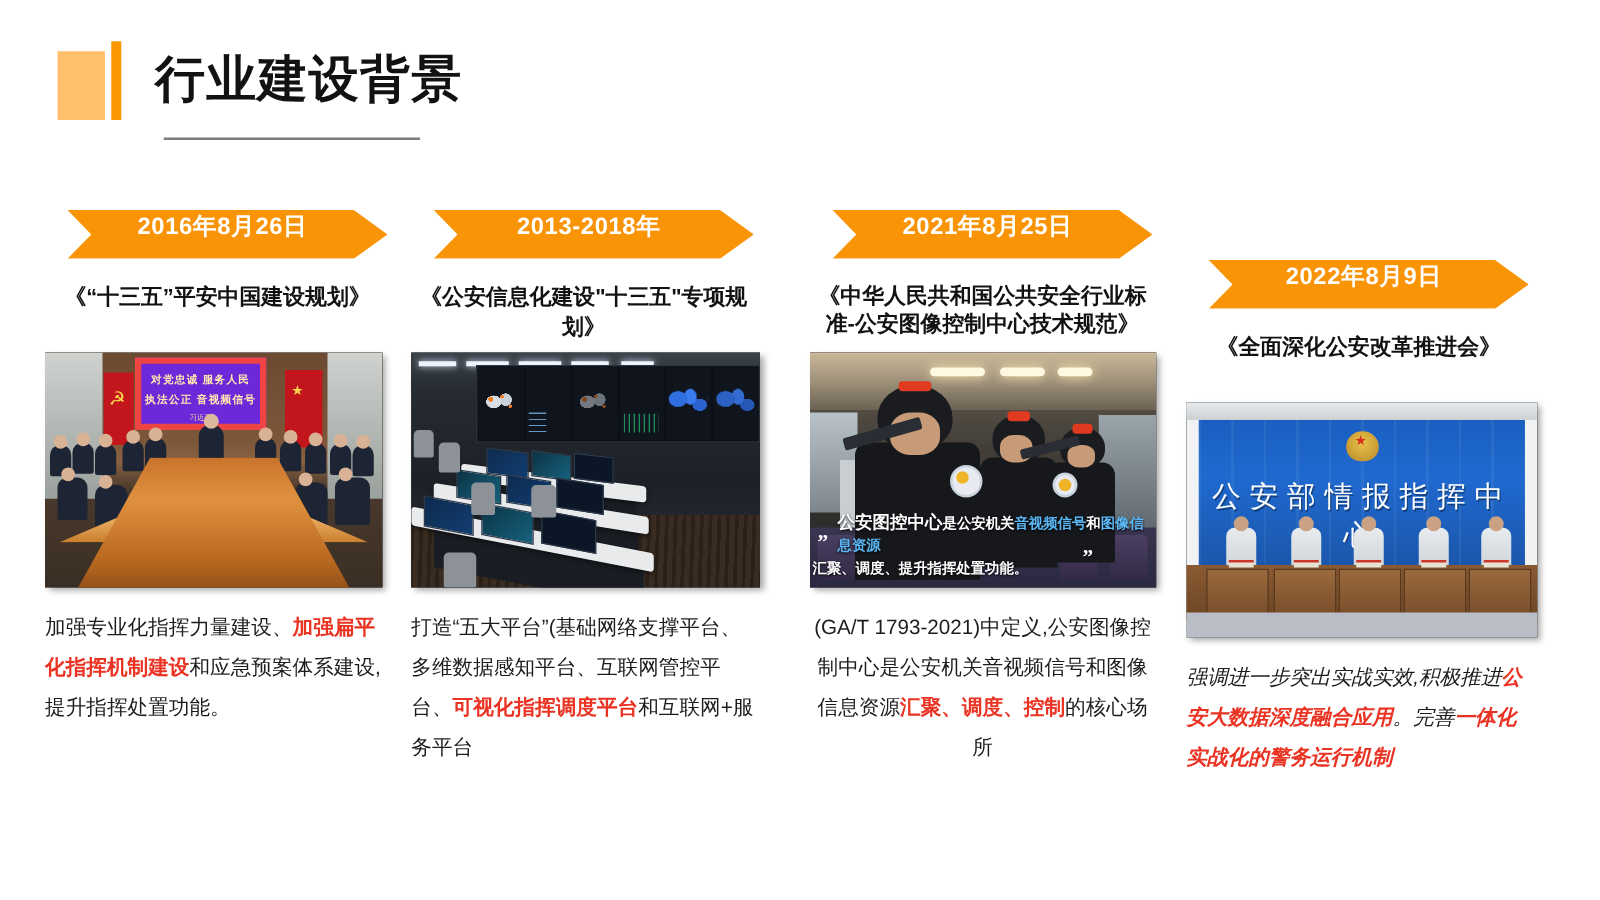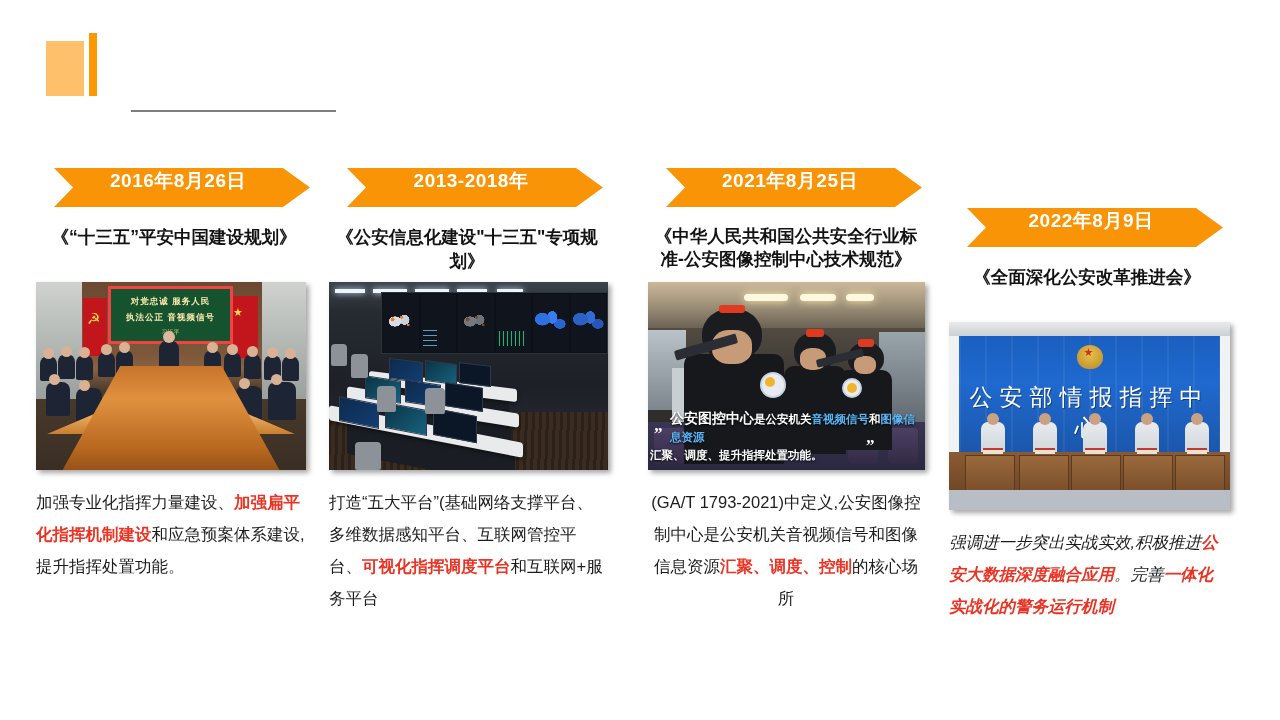--- a/index.html
+++ b/index.html
@@ -74,22 +74,22 @@
   .col-3 .photo-wrap { width: 281px; height: 188px; }
   .photo { position: absolute; inset: 0; }
 
   
   .p1-wall { position:absolute; inset:0; background:
      linear-gradient(180deg,#6b4a31 0%,#7d573a 38%,#8a6242 46%,#4a3a2c 58%, #3a2e24 100%); }
   .p1-sidepanel-l { position:absolute; left:0; top:0; width:46px; height:62%;
      background: linear-gradient(180deg,#cfd2cf,#9aa09c); }
   .p1-sidepanel-r { position:absolute; right:0; top:0; width:44px; height:62%;
      background: linear-gradient(180deg,#cfd2cf,#9aa09c); }
-  .p1-banner { position:absolute; left:72px; top:4px; width:125px; height:58px;
-     background:#14532d; border:3px solid #ef4444; }
+  .p1-banner { position:absolute; left:72px; top:4px; width:105px; height:58px;
+     background:#6d28d9; border:5px solid #ef4444; }
   .p1-banner-t1 { position:absolute; left:0; right:0; top:7px; text-align:center;
      color:#ffe9b0; font-size:8.5px; letter-spacing:1px; font-weight:bold;}
   .p1-banner-t2 { position:absolute; left:0; right:0; top:23px; text-align:center;
      color:#ffe9b0; font-size:8.5px; letter-spacing:1px; font-weight:bold;}
   .p1-banner-sig { position:absolute; left:0; right:0; top:39px; text-align:center;
      color:#f0d79a; font-size:6px; }
   .p1-flag-party { position:absolute; left:47px; top:16px; width:24px; height:58px;
      background:#c3161c; }
   .p1-flag-party::after { content:"☭"; position:absolute; left:4px; top:12px;
      color:#f7d64a; font-size:15px; }
@@ -235,20 +235,21 @@
   .hl { color: #EA3323; font-weight: bold; }
 </style>
 </head>
 <body>
 
 <div class="slide">
 
   <div class="header">
     <div class="hdr-block-wide"></div>
     <div class="hdr-block-narrow"></div>
+    <div class="hdr-title">行业建设背景</div>
     <div class="hdr-rule"></div>
   </div>
 
   <div class="cols">
 
     <div class="col col-0">
       <div class="banner">
         <span class="banner-label">2016年8月26日</span>
       </div>
       <div class="doc-title">《“十三五”平安中国建设规划》</div>

